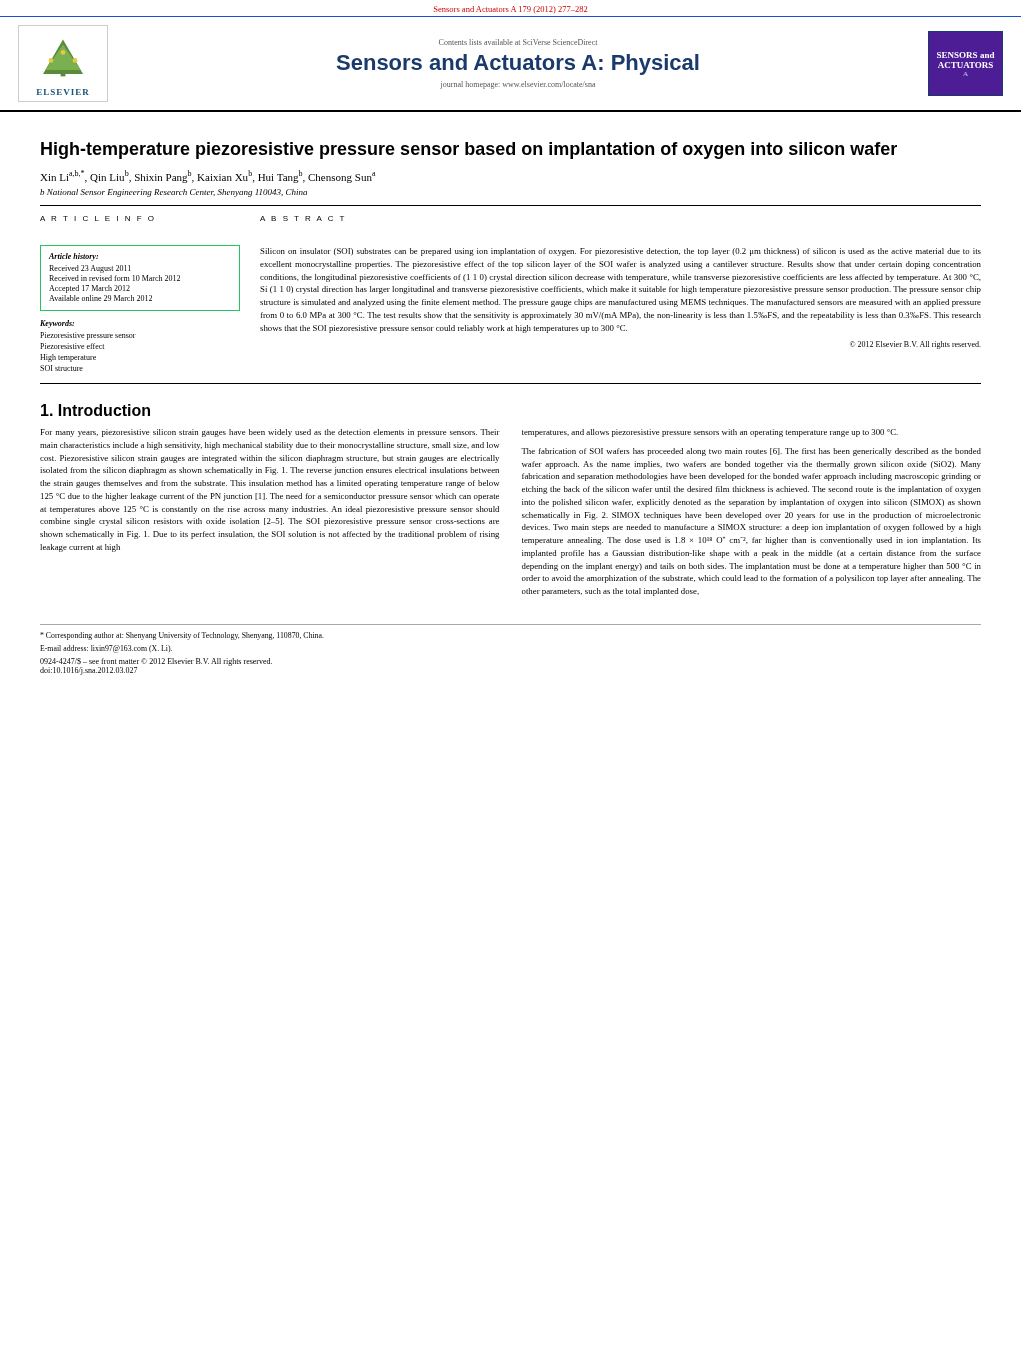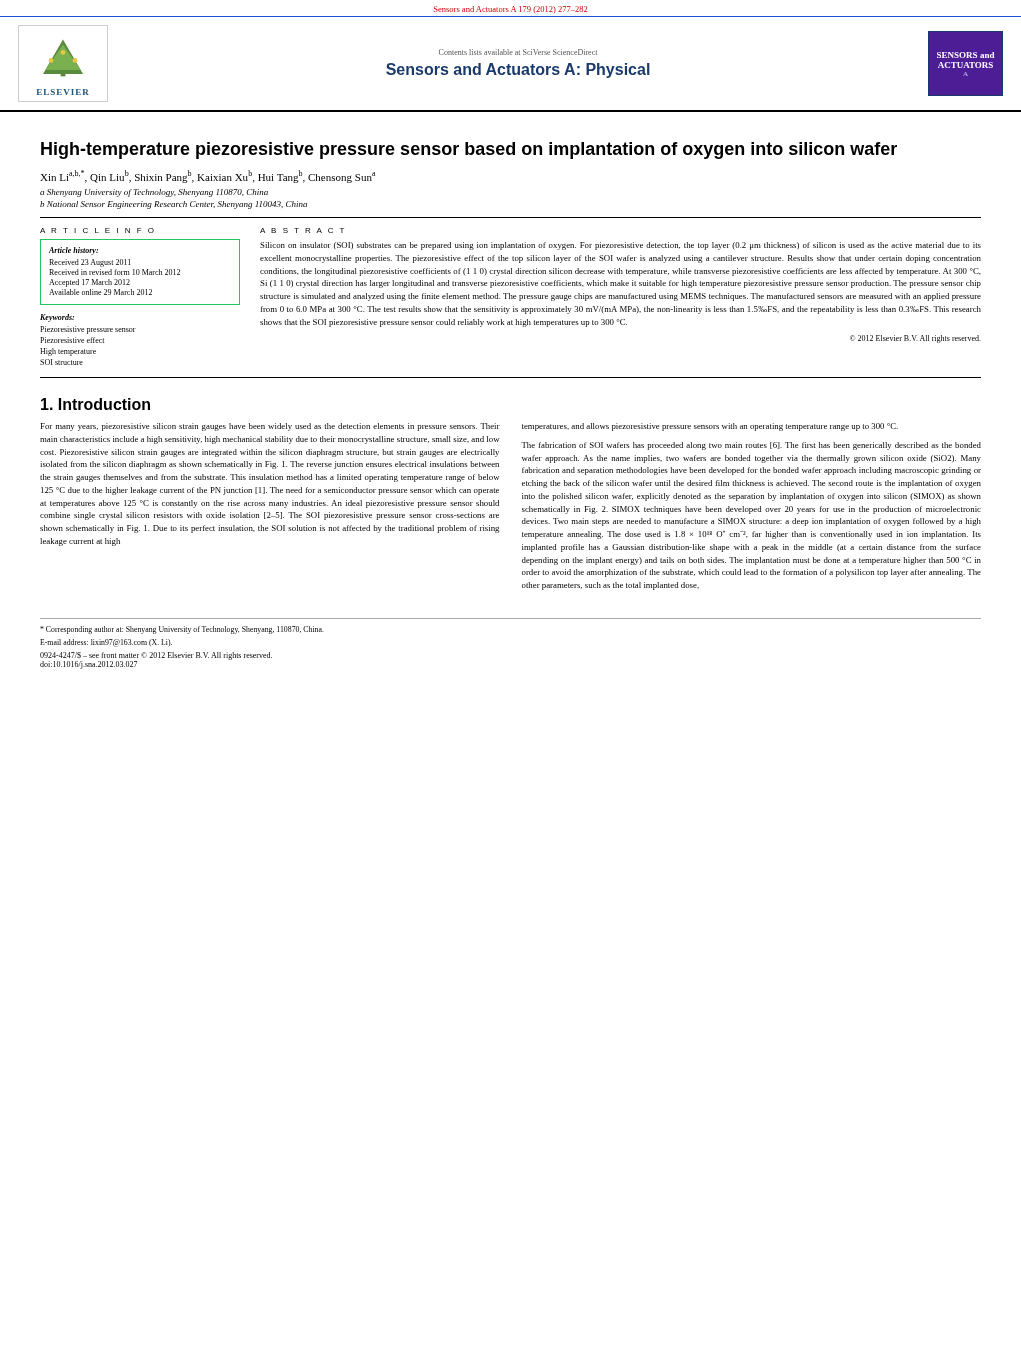--- a/index.html
+++ b/index.html
@@ -63,21 +63,21 @@
       flex: 1;
       text-align: center;
       padding: 0 10px;
     }
     .sciverse-line {
       font-size: 8px;
       color: #555;
       margin-bottom: 3px;
     }
     .journal-title-main {
-      font-size: 16px;
+      font-size: 22px;
       font-weight: bold;
       color: #1a3a6b;
       font-family: Arial, sans-serif;
       line-height: 1.2;
     }
     .journal-homepage {
       font-size: 8px;
       color: #555;
       margin-top: 3px;
     }
@@ -145,21 +145,21 @@
     }
     .col-left { width: 200px; flex-shrink: 0; }
     .col-right { flex: 1; }
 
     
     .section-label {
       font-size: 8px;
       letter-spacing: 2px;
       color: #000;
       font-family: Arial, sans-serif;
-      margin-bottom: 4px;
+      margin-bottom: 22px;
     }
     .article-info-box {
       border: 1px solid #22c55e;
       padding: 6px 8px;
       margin-bottom: 8px;
     }
     .info-title {
       font-size: 8px;
       font-style: italic;
       font-weight: bold;
@@ -250,20 +250,23 @@
       </div>
       <div class="elsevier-name">ELSEVIER</div>
     </div>
   </div>
 
   <div class="journal-center">
     <div class="sciverse-line">
       <span>Contents lists available at SciVerse ScienceDirect</span>
     </div>
     <div class="journal-title-main">Sensors and Actuators A: Physical</div>
+    <div class="journal-homepage">
+      <span>journal homepage: www.elsevier.com/locate/sna</span>
+    </div>
   </div>
 
   <div class="sensors-logo-right">
     <div class="sensors-logo-box">
       <div class="s-and-a">SENSORS and</div>
       <div class="s-and-a">ACTUATORS</div>
       <div class="physical">A</div>
     </div>
   </div>
 </div>
@@ -275,21 +278,20 @@
   <div class="authors">
     <span>Xin Li</span><sup class="author-sup">a,b,*</sup><span>, </span>
     <span>Qin Liu</span><sup class="author-sup">b</sup><span>, </span>
     <span>Shixin Pang</span><sup class="author-sup">b</sup><span>, </span>
     <span>Kaixian Xu</span><sup class="author-sup">b</sup><span>, </span>
     <span>Hui Tang</span><sup class="author-sup">b</sup><span>, </span>
     <span>Chensong Sun</span><sup class="author-sup">a</sup>
   </div>
 
   <div class="affiliations">
-    <div class="affil-line">a Shenyang University of Technology, Shenyang 110870, China</div>
     <div class="affil-line">b National Sensor Engineering Research Center, Shenyang 110043, China</div>
   </div>
 
   <hr class="divider">
 
   <div class="two-col">
 
     <div class="col-left">
       <div class="section-label">A R T I C L E   I N F O</div>
 

